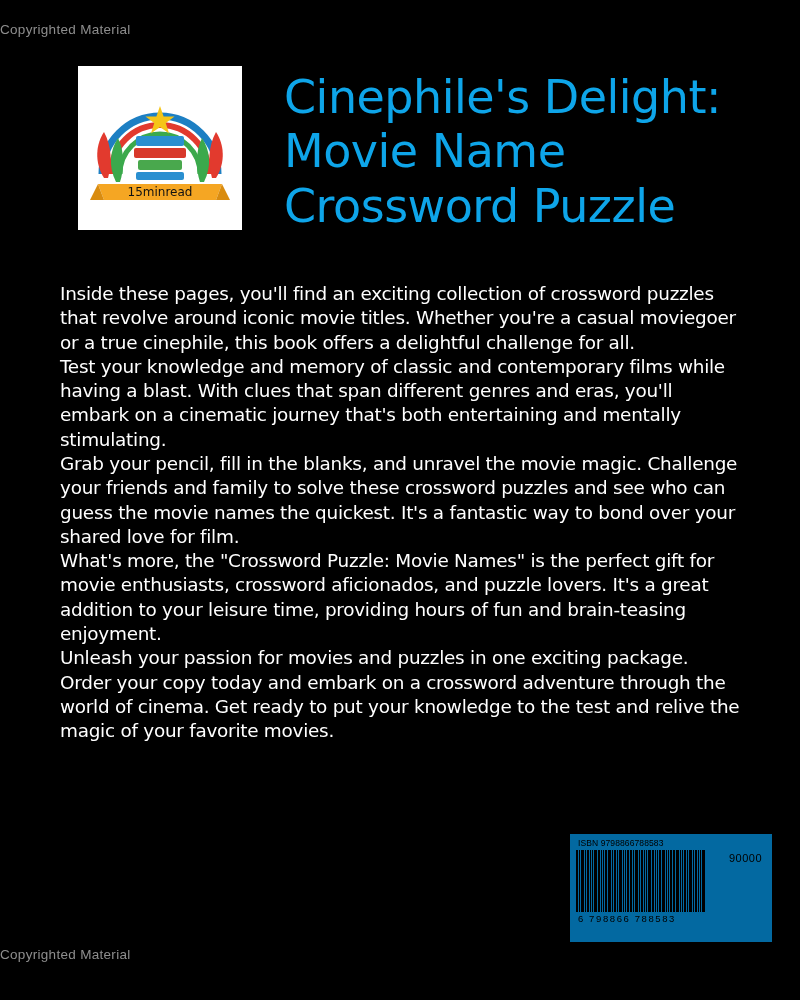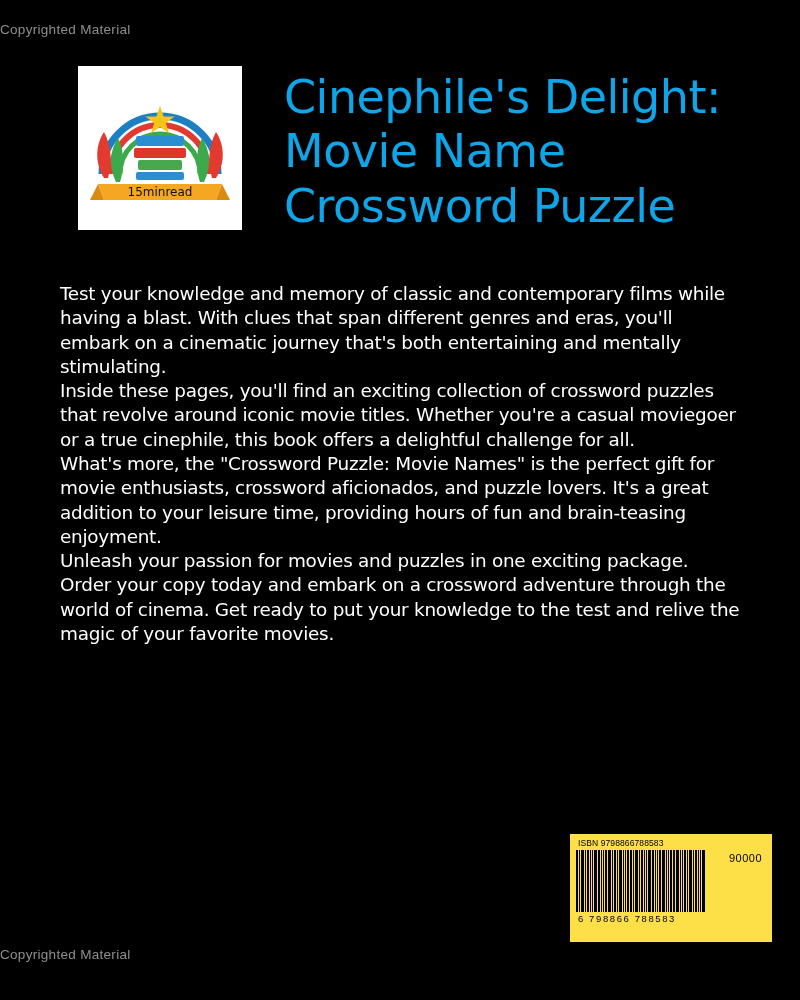--- a/index.html
+++ b/index.html
@@ -76,21 +76,21 @@
     margin: 0 0 0 0;
     text-align: left;
   }
 
   .barcode-box {
     position: absolute;
     right: 28px;
     bottom: 58px;
     width: 202px;
     height: 108px;
-    background: #fde047;
+    background: #0369a1;
     padding: 4px 24px 2px 6px;
     box-sizing: border-box;
   }
   .isbn-text {
     font-size: 8.5px;
     color: #000000;
     font-family: "Liberation Sans", sans-serif;
     margin-left: 2px;
     letter-spacing: 0.1px;
   }
@@ -162,22 +162,23 @@
         <polygon points="144,118 152,134 138,134" fill="#d98c10"></polygon>
         <text x="82" y="130" font-family="DejaVu Sans, sans-serif" font-size="12" fill="#111111" text-anchor="middle">15minread</text>
       </svg>
     </div>
     <div class="title">Cinephile's Delight:
 Movie Name
 Crossword Puzzle</div>
   </div>
 
   <div class="body-copy">
+    <p>Inside these pages, you'll find an exciting collection of crossword puzzles that revolve around iconic movie titles. Whether you're a casual moviegoer or a true cinephile, this book offers a delightful challenge for all.</p>
     <p>Test your knowledge and memory of classic and contemporary films while having a blast. With clues that span different genres and eras, you'll embark on a cinematic journey that's both entertaining and mentally stimulating.</p>
-    <p>Inside these pages, you'll find an exciting collection of crossword puzzles that revolve around iconic movie titles. Whether you're a casual moviegoer or a true cinephile, this book offers a delightful challenge for all.</p>
+    <p>Grab your pencil, fill in the blanks, and unravel the movie magic. Challenge your friends and family to solve these crossword puzzles and see who can guess the movie names the quickest. It's a fantastic way to bond over your shared love for film.</p>
     <p>What's more, the "Crossword Puzzle: Movie Names" is the perfect gift for movie enthusiasts, crossword aficionados, and puzzle lovers. It's a great addition to your leisure time, providing hours of fun and brain-teasing enjoyment.</p>
     <p>Unleash your passion for movies and puzzles in one exciting package. Order your copy today and embark on a crossword adventure through the world of cinema. Get ready to put your knowledge to the test and relive the magic of your favorite movies.</p>
   </div>
 
   <div class="barcode-box">
     <div class="isbn-text">ISBN 9798866788583</div>
     <div class="price-label">90000</div>
     <div class="barcode-row">
       <div class="bars">
         <span style="width:2px"></span>

